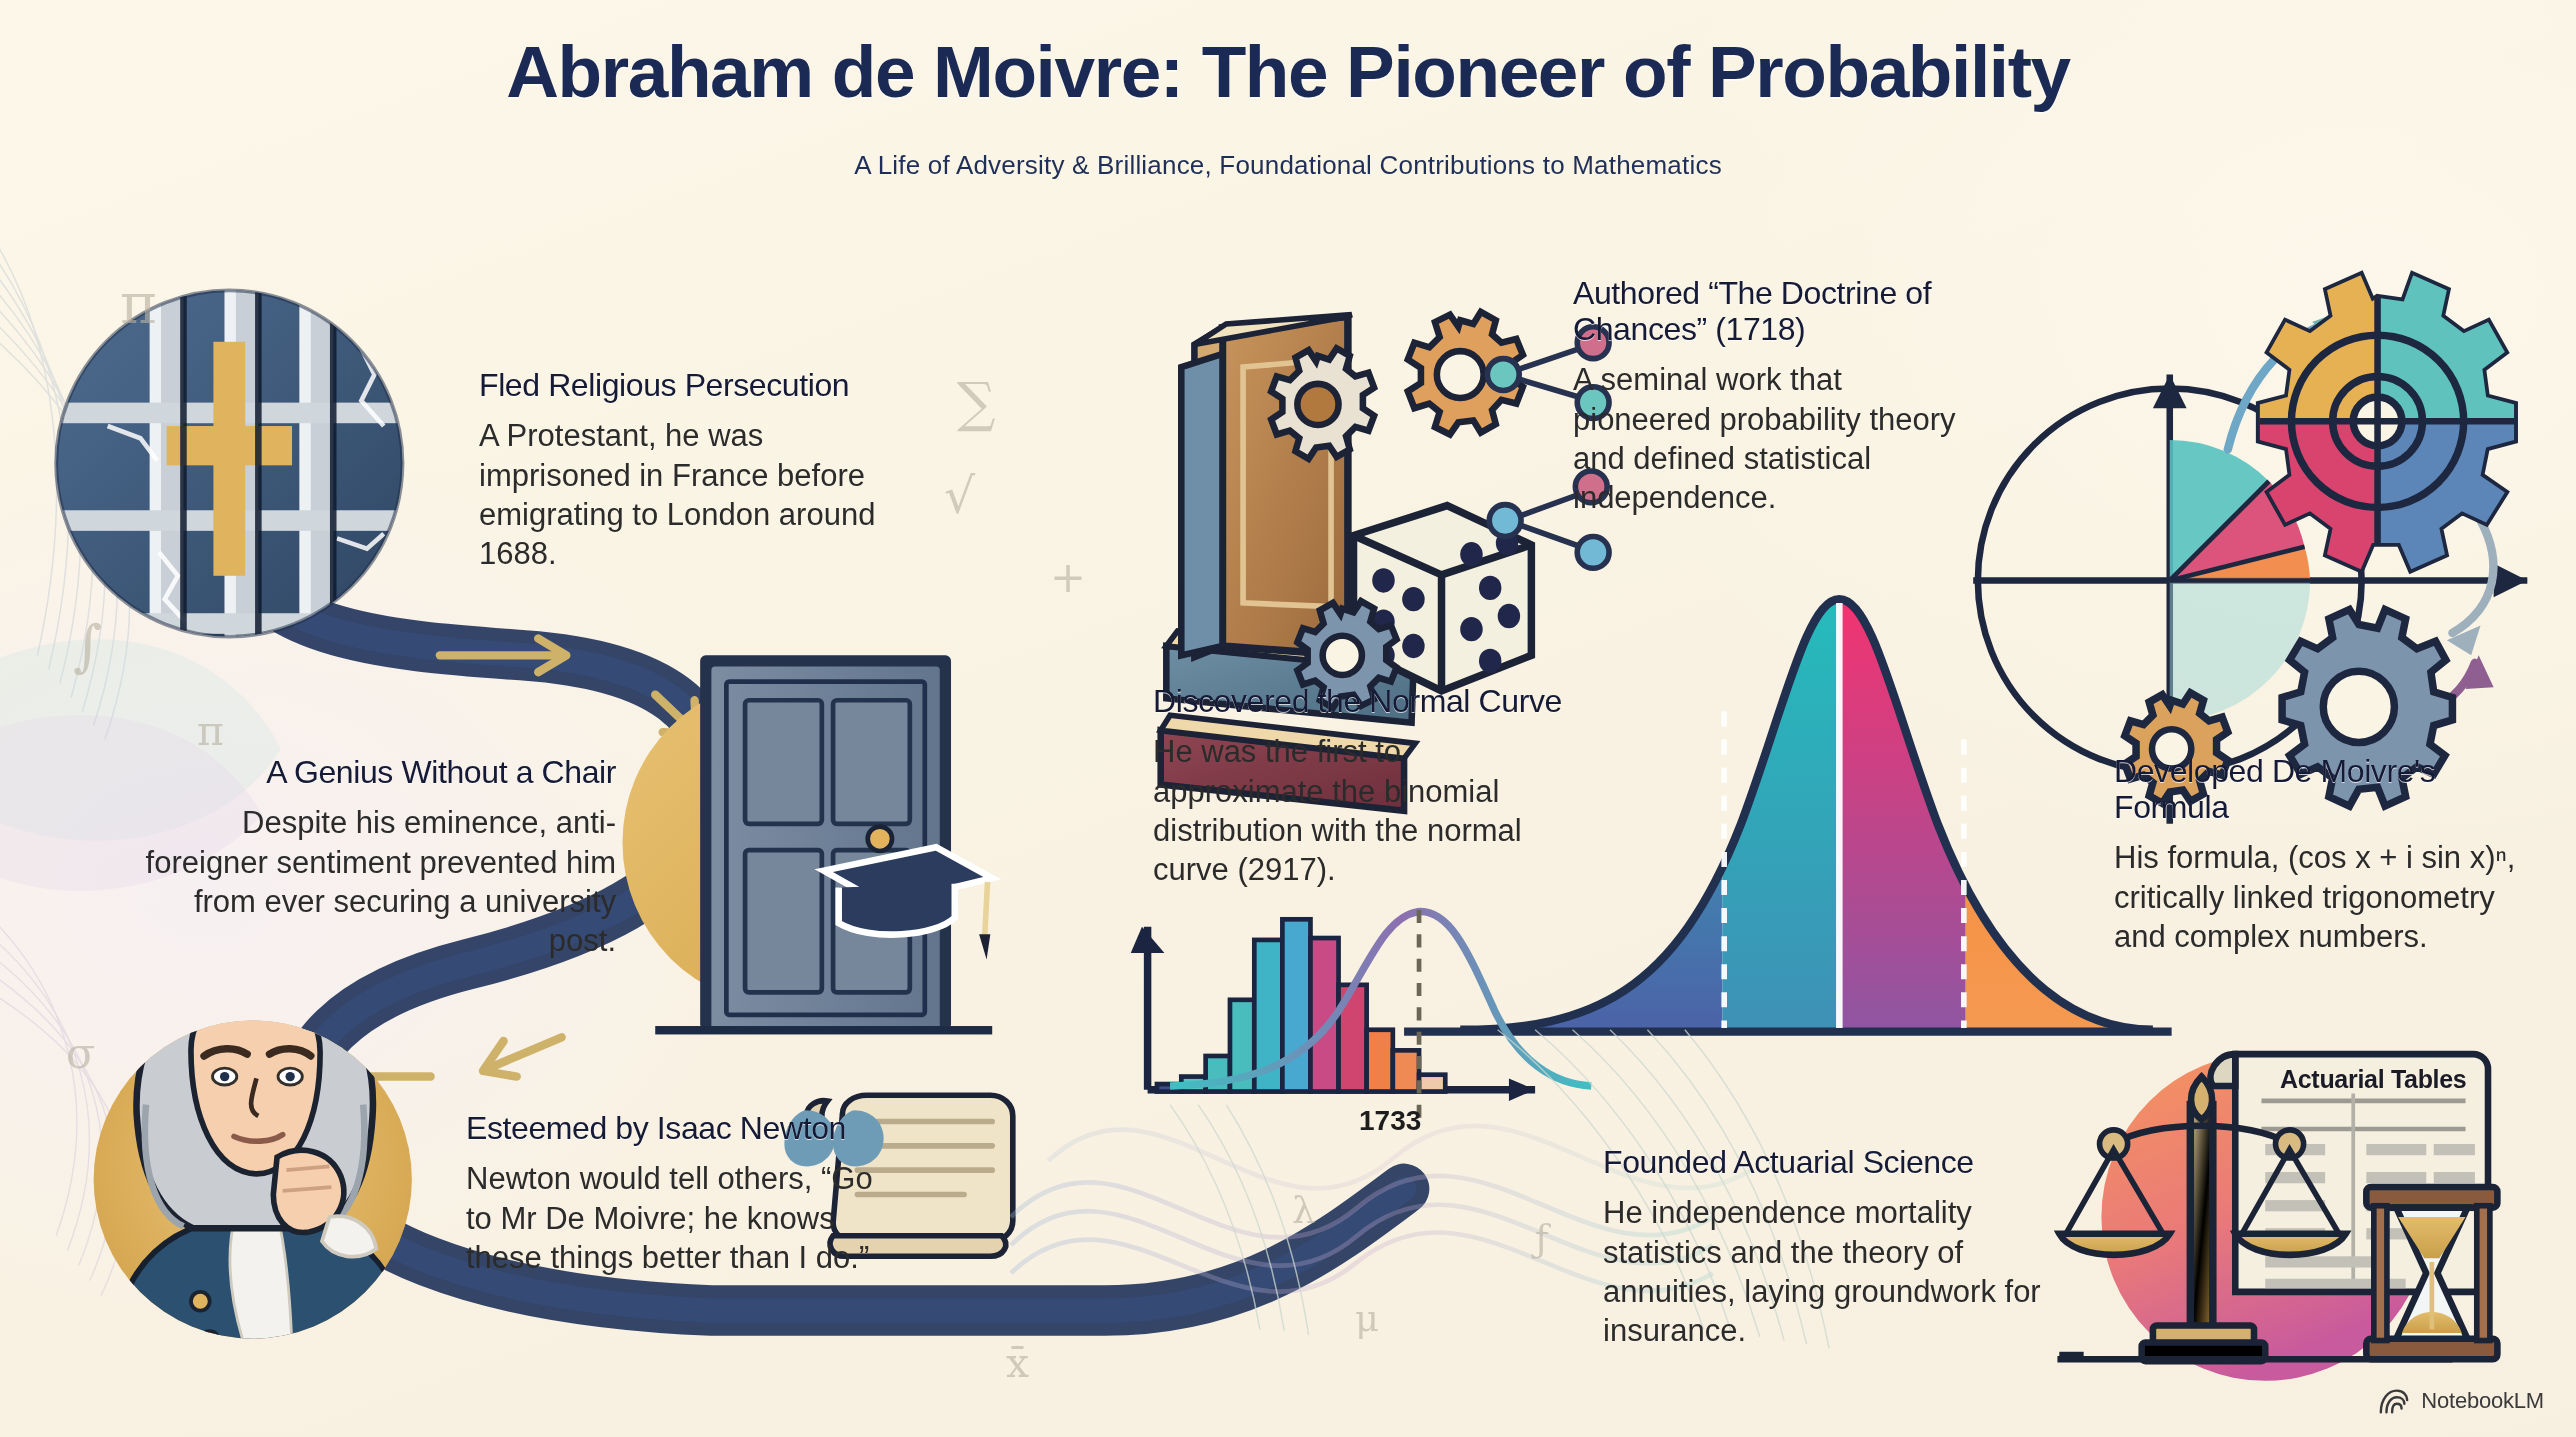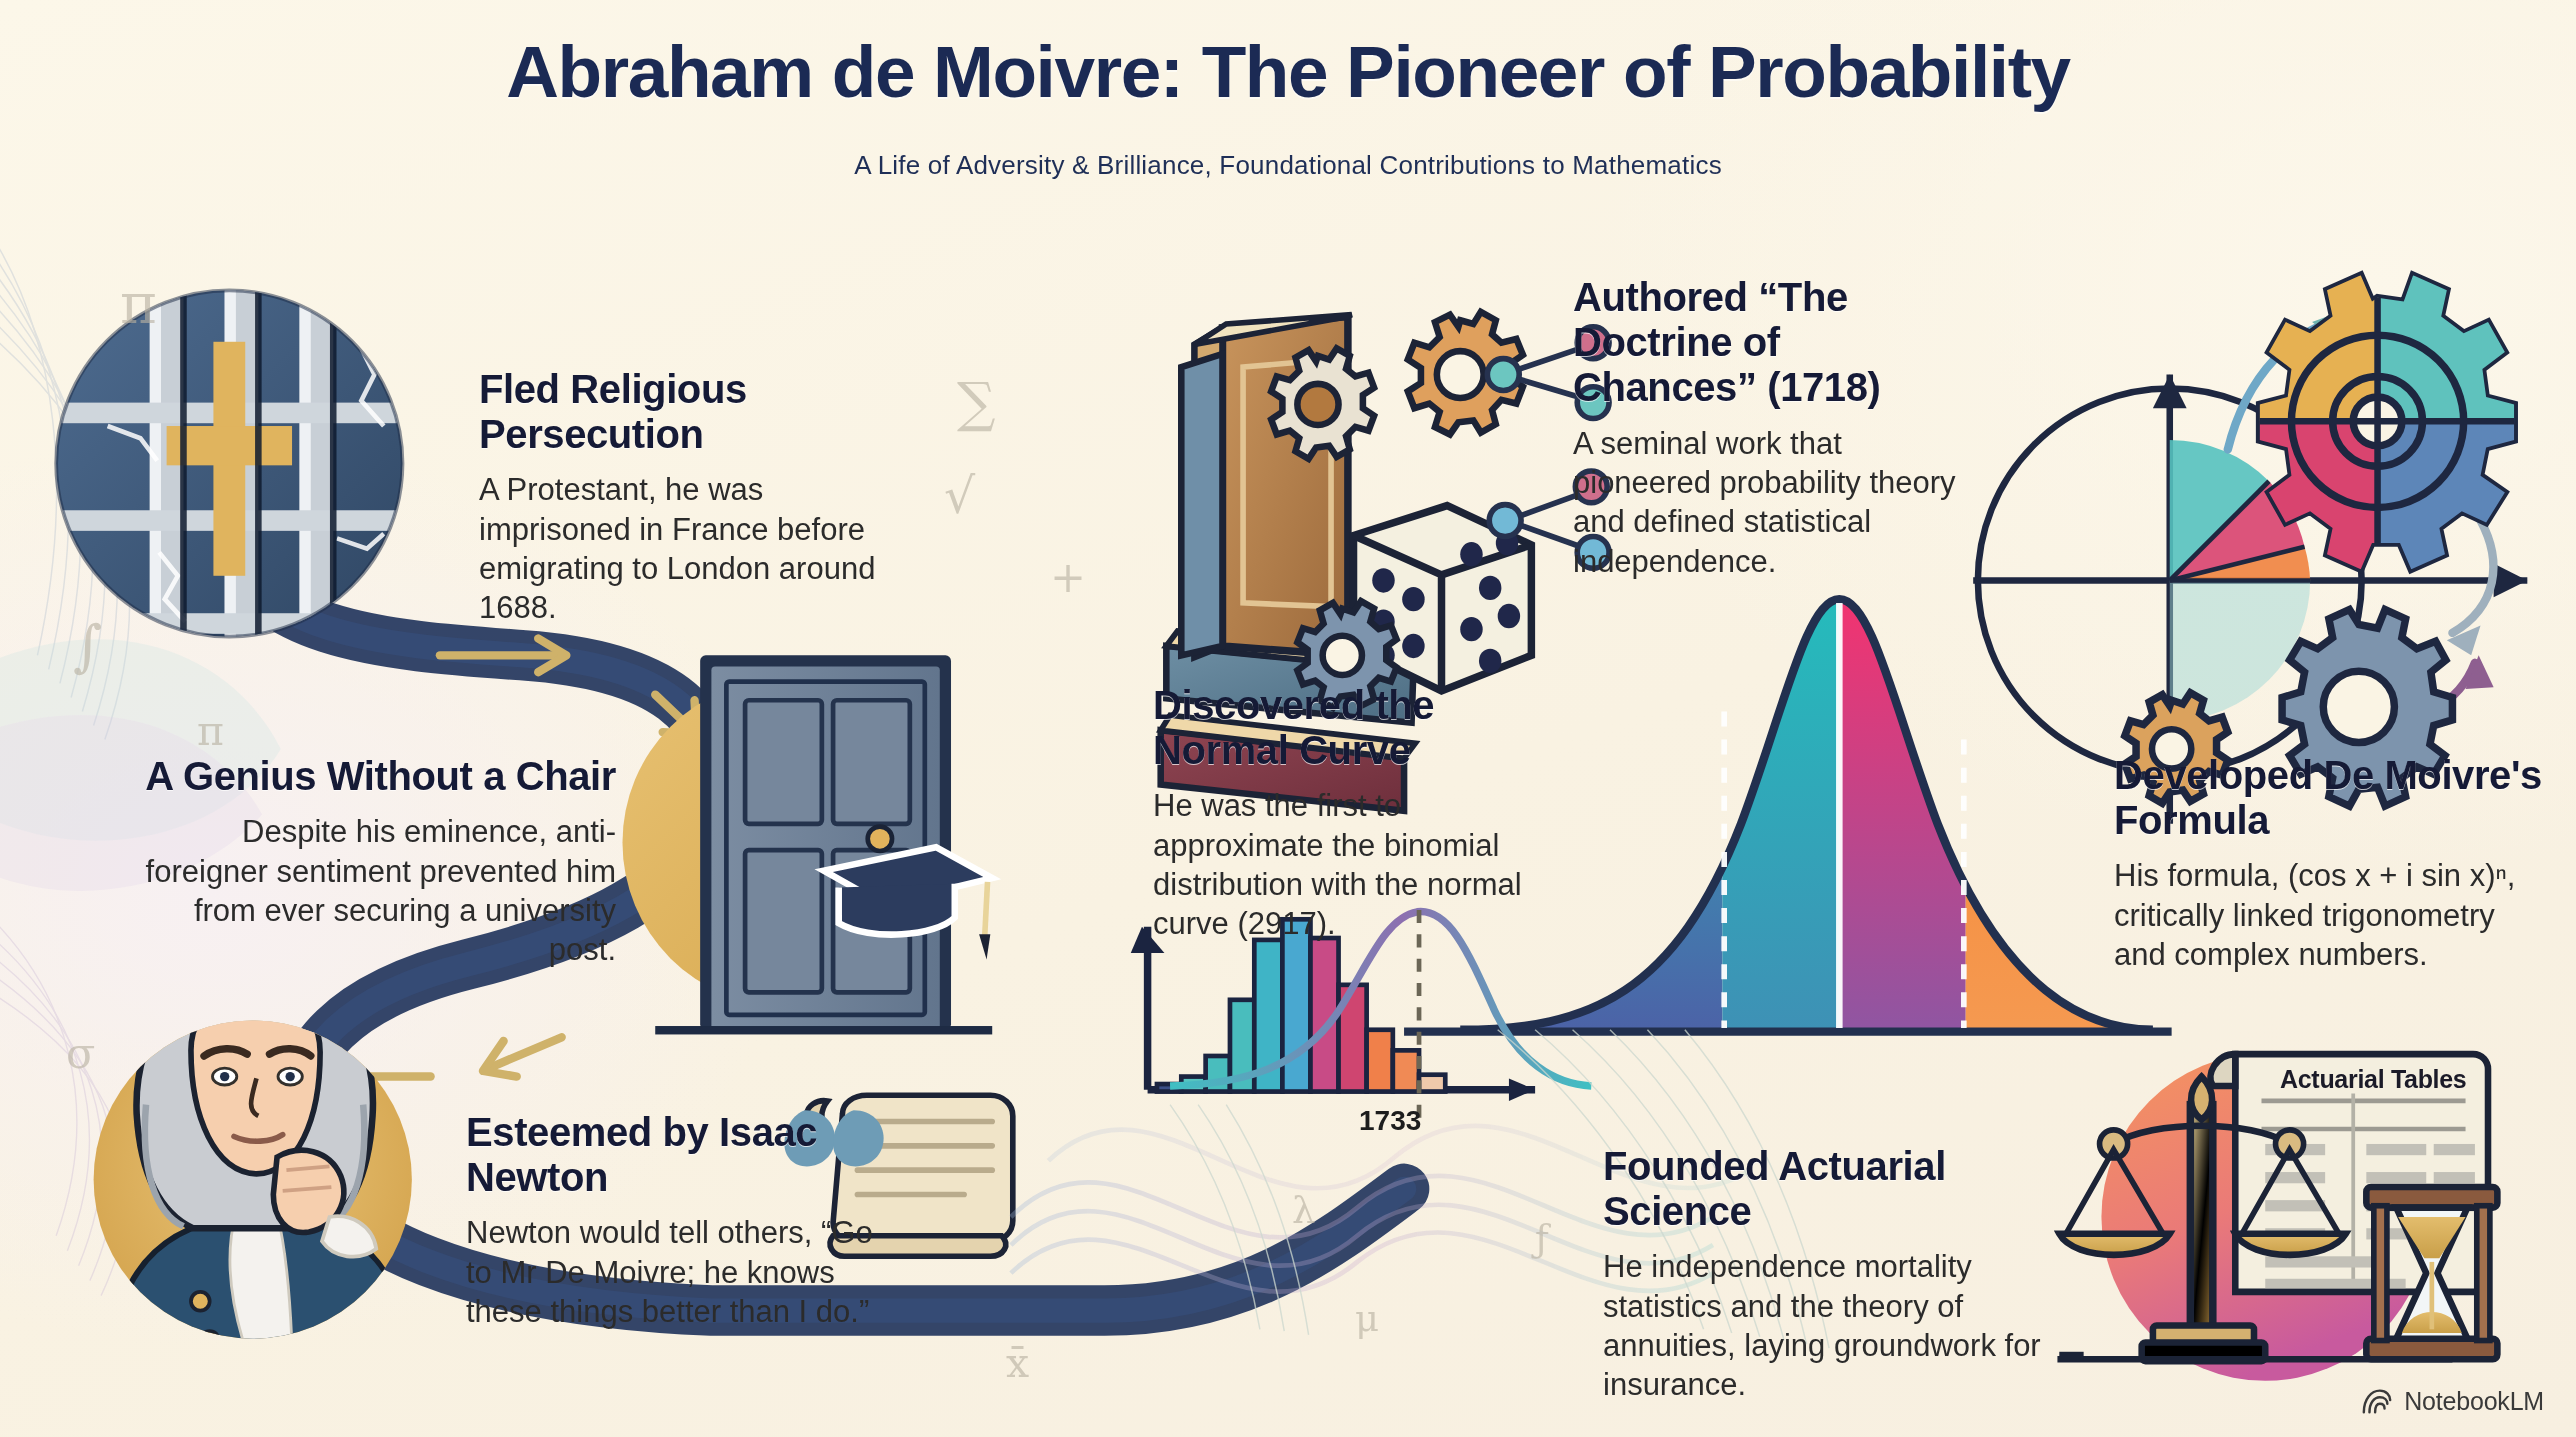--- a/index.html
+++ b/index.html
@@ -21,40 +21,40 @@
     font-size:73px;font-weight:bold;letter-spacing:-1.4px;
     color:#1b2a54;
     text-shadow:0 1.9px 0 rgba(255,255,255,.55);
   }
   .subtitle{
     position:absolute;left:0;right:0;top:150px;text-align:center;
     font-size:26px;font-weight:400;color:#1f2f57;letter-spacing:0.2px;
   }
   .block{position:absolute;}
   .block h3{
-    margin:0 0 13px 0;font-size:40px;line-height:1.13;font-weight:bold;
+    margin:0 0 13px 0;font-size:32px;line-height:1.13;font-weight:normal;
     color:#151a36;letter-spacing:-0.4px;
     text-shadow:0 0.9px 0 rgba(255,255,255,.7);
   }
   .block p{
     margin:0;font-size:31px;line-height:1.27;color:#2b2b2b;font-weight:400;
   }
   .block.right-al{text-align:right;}
   
   .mathsym{position:absolute;color:#b9b2a2;opacity:.62;font-family:"DejaVu Serif",serif;}
   .year-label{
     position:absolute;font-size:28px;font-weight:bold;color:#1d1d1d;
   }
   .tables-title{
     position:absolute;font-size:25px;font-weight:bold;color:#1b1b28;
     letter-spacing:-0.3px;
   }
   .wm{
     position:absolute;right:32px;bottom:20.6px;display:flex;align-items:center;gap:11.2px;
-    font-size:25px;color:#3a3a3a;letter-spacing:-0.2px;
+    font-size:22px;color:#3a3a3a;letter-spacing:-0.2px;
   }
 </style>
 </head>
 <body>
 
 <div class="stage">
 
   <svg class="bgsvg" viewBox="0 0 2752 1536">
     <defs>
       <linearGradient id="gGold" x1="0" y1="0" x2="1" y2="1">

